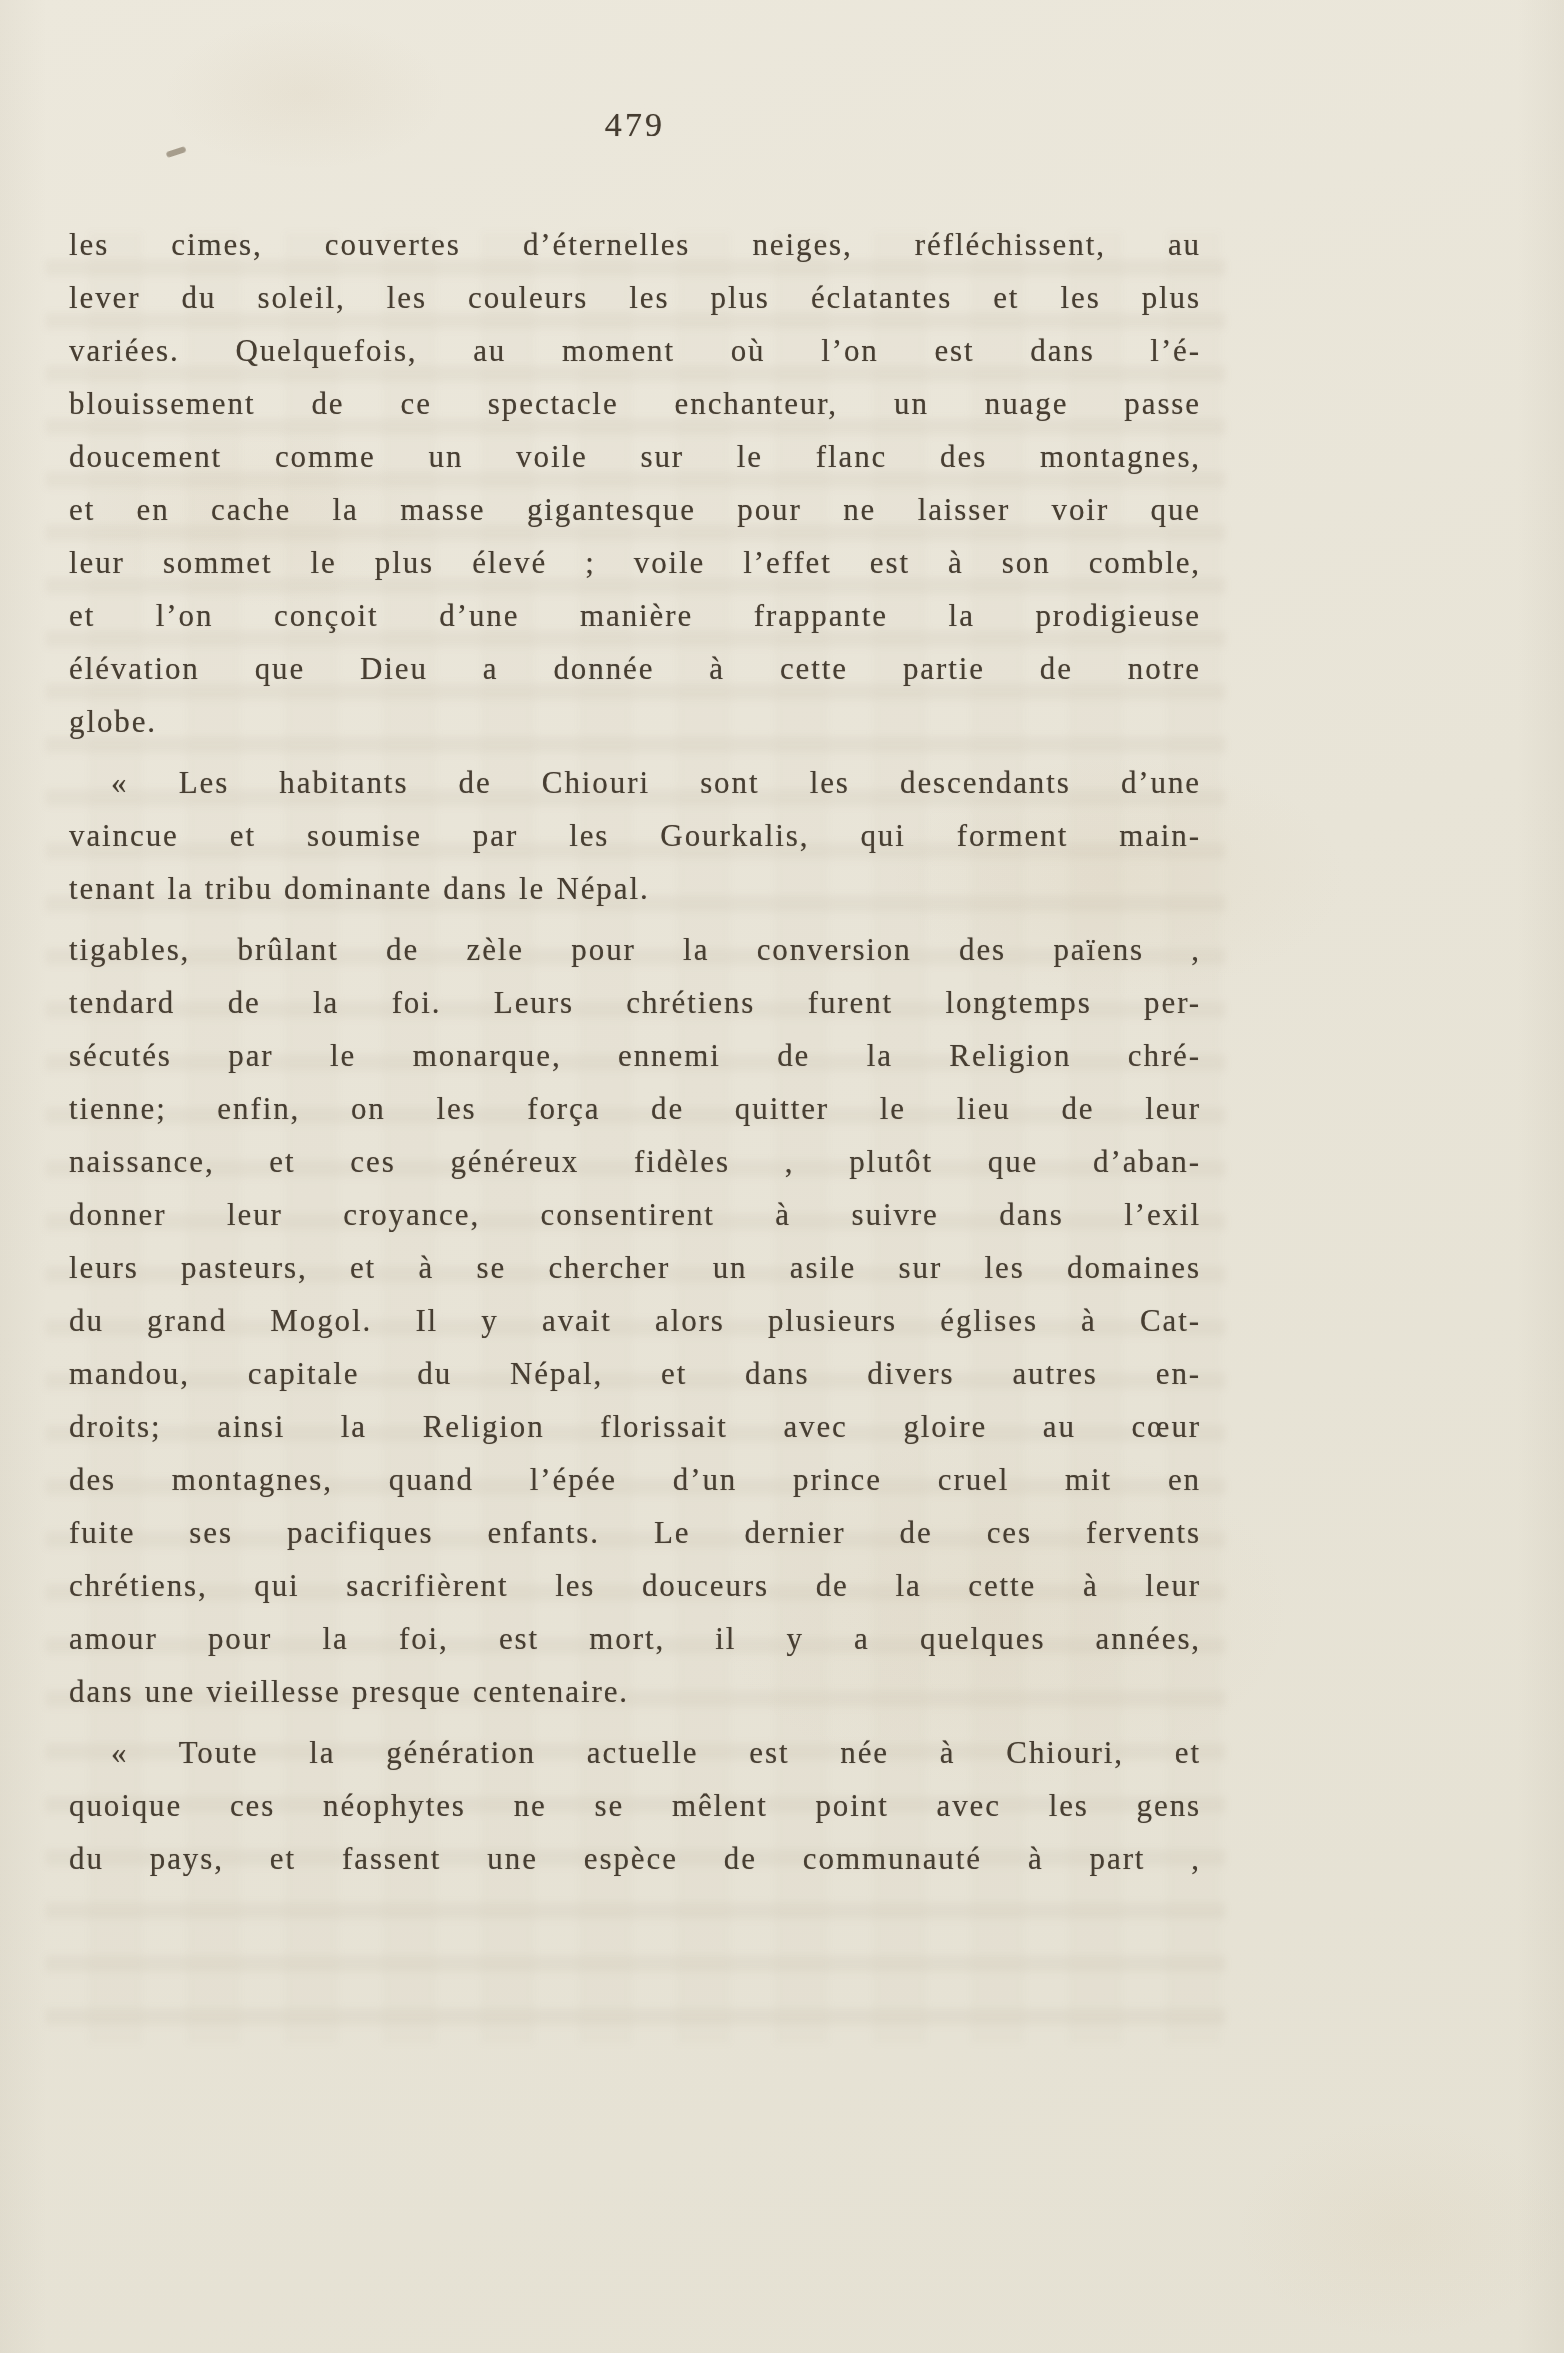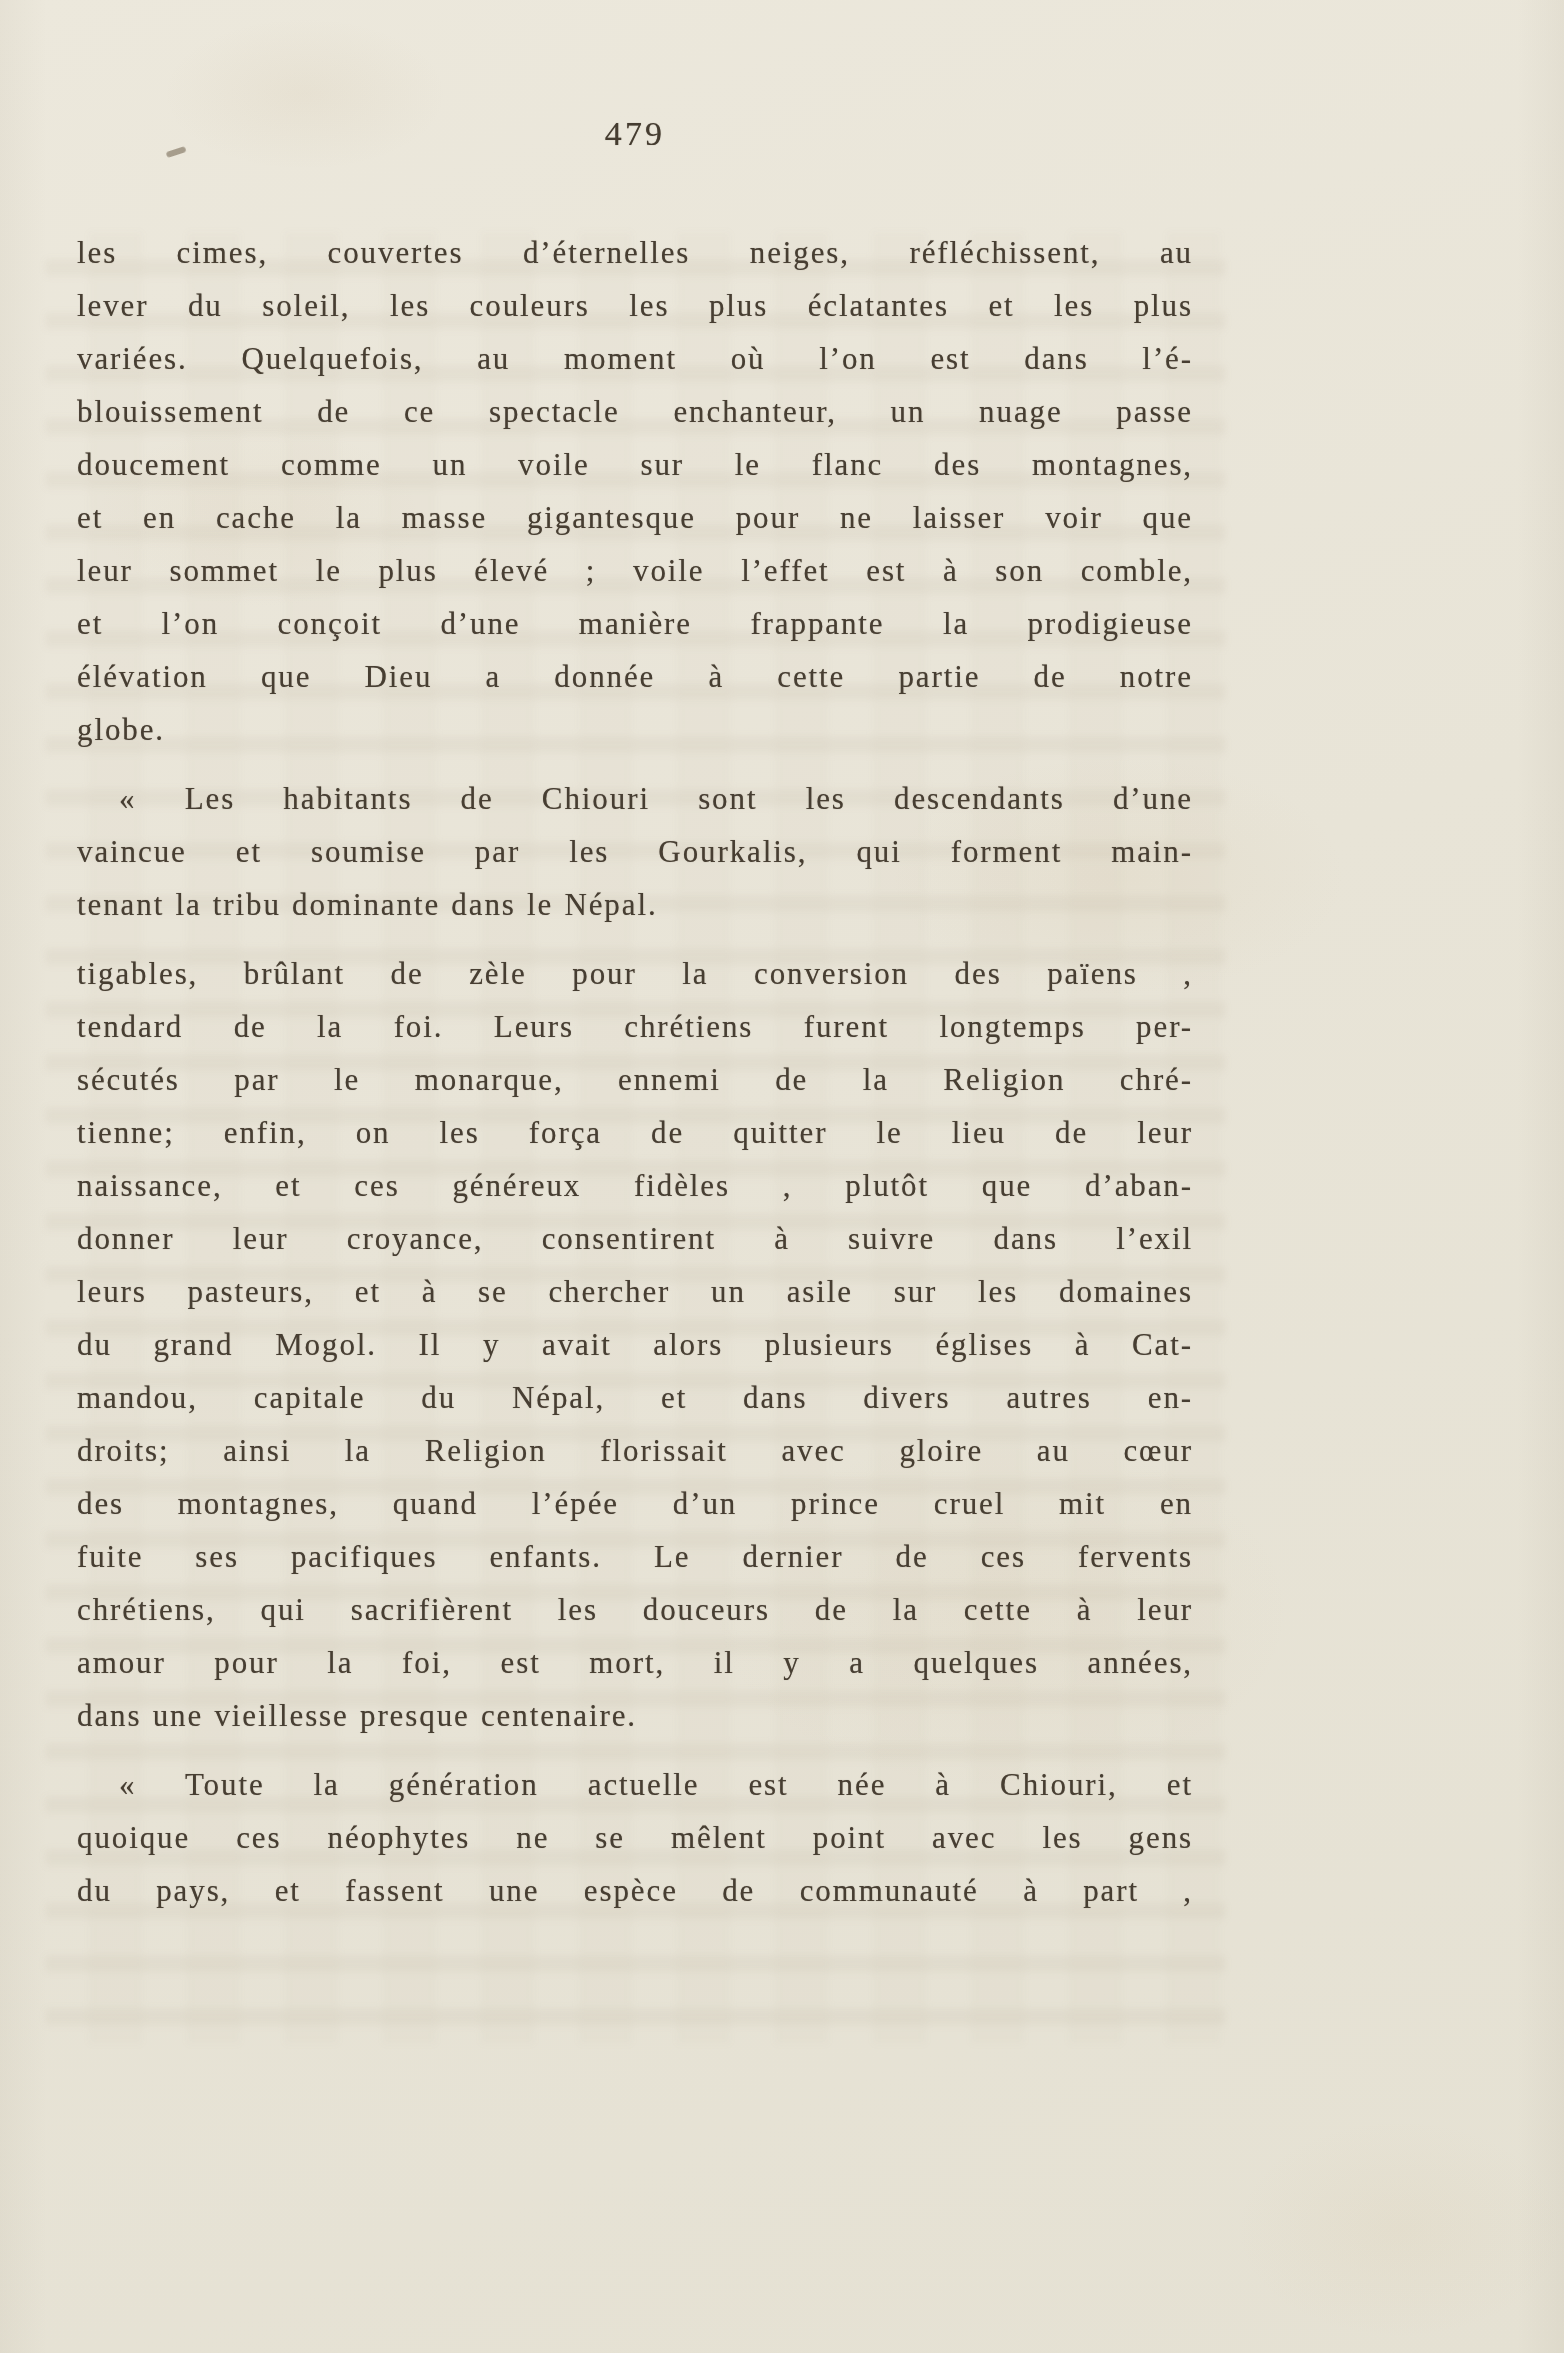--- a/index.html
+++ b/index.html
@@ -55,40 +55,40 @@
     height: 5.5px;
     border-radius: 3.1px;
     background: #6f614c;
     opacity: 0.55;
     transform: rotate(-18deg);
     filter: blur(0.5px);
   }
   .pagenum {
     position: absolute;
     left: 61px;
-    top: 115px;
+    top: 106px;
     width: 1148px;
     text-align: center;
     font-size: 34px;
     letter-spacing: 3.1px;
     color: #453c30;
     text-shadow: 0 0 0.8px rgba(64,54,42,0.55);
   }
   .text-block {
     position: absolute;
     left: 61px;
     top: 210px;
     width: 1148px;
     font-size: 31px;
     line-height: 53px;
     letter-spacing: 1.9px;
     word-spacing: 1.6px;
     text-shadow: 0 0 0.8px rgba(64,54,42,0.5);
   }
-  .paragraph { margin: 16px; font-family: Liberation Serif, serif; }
+  .paragraph { margin: 8px; font-family: Liberation Serif, serif; }
   .line {
     text-align: justify;
     text-align-last: justify;
   }
   .line--end {
     text-align-last: left;
   }
   .line--indent {
     text-indent: 42px;
   }

